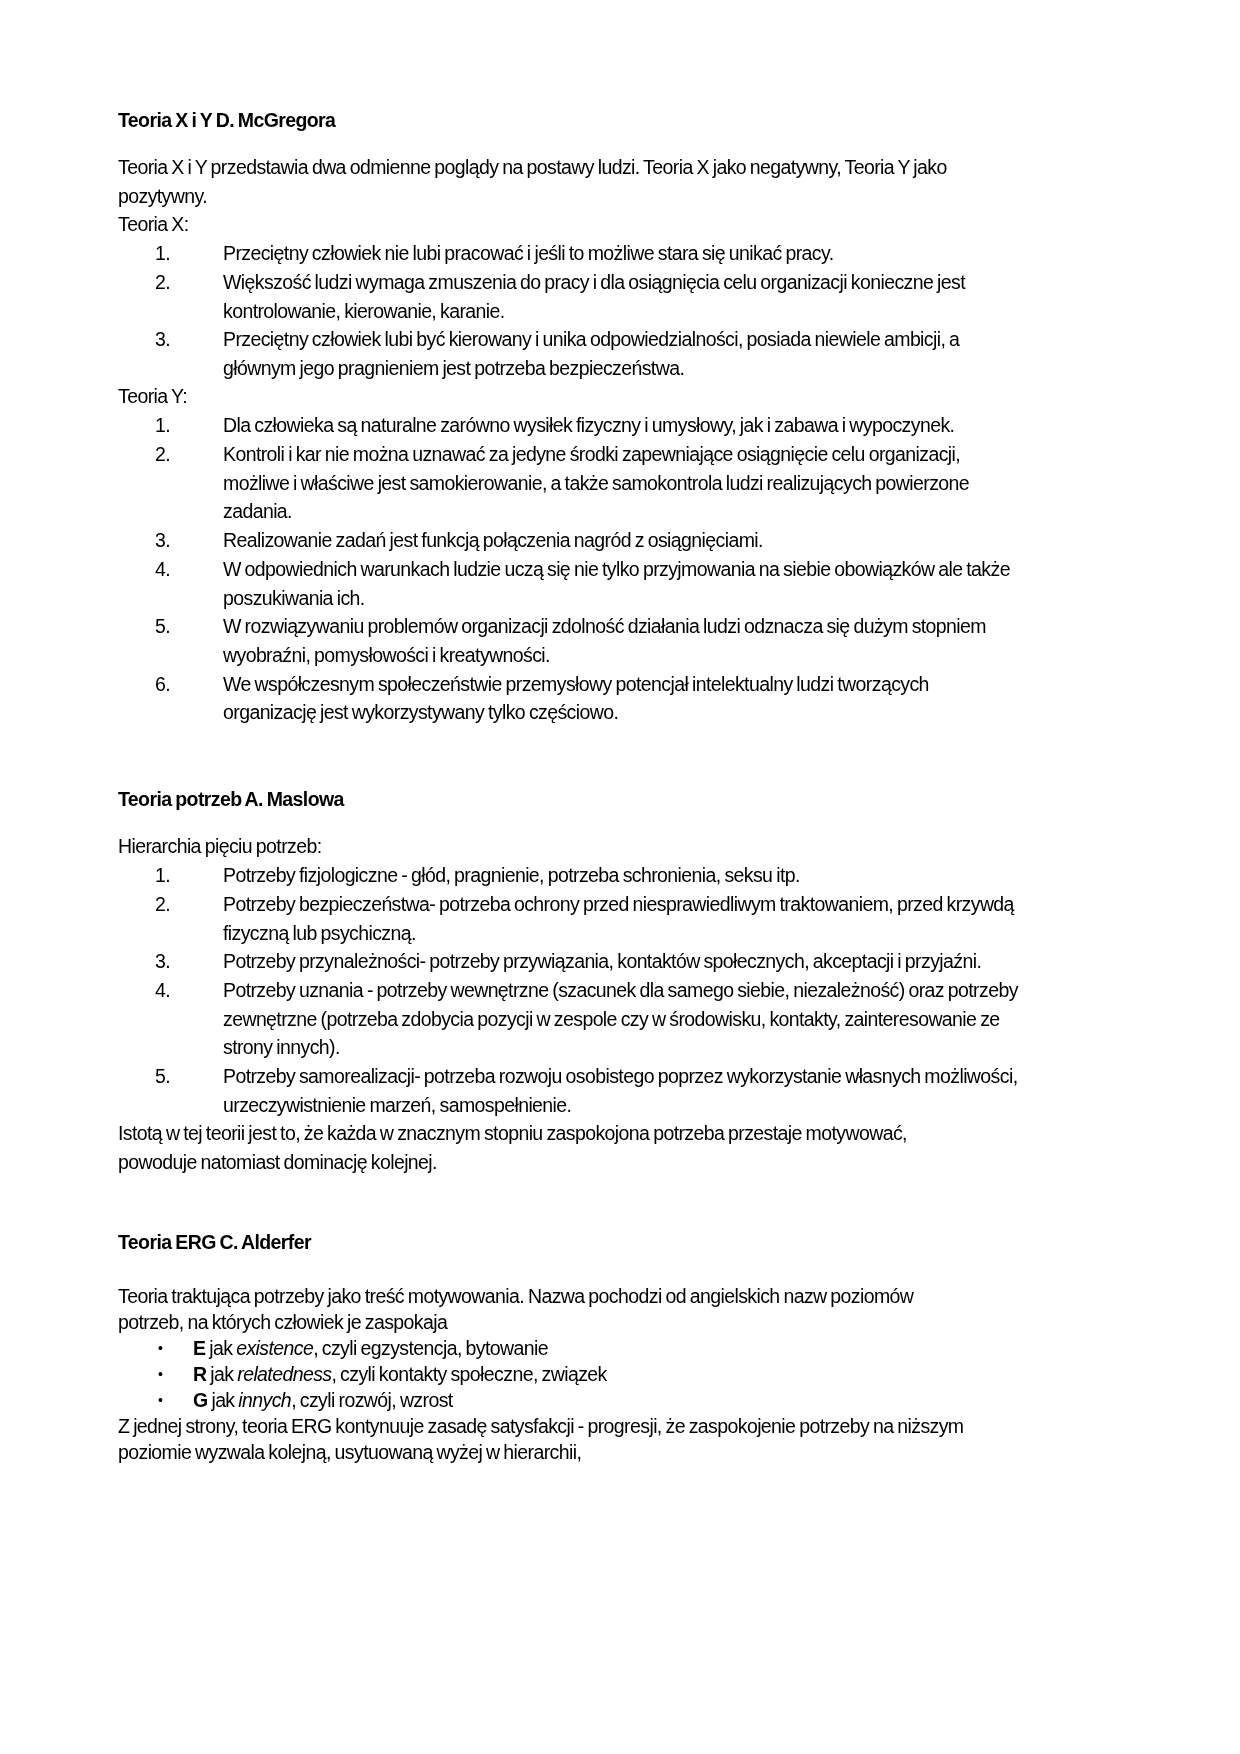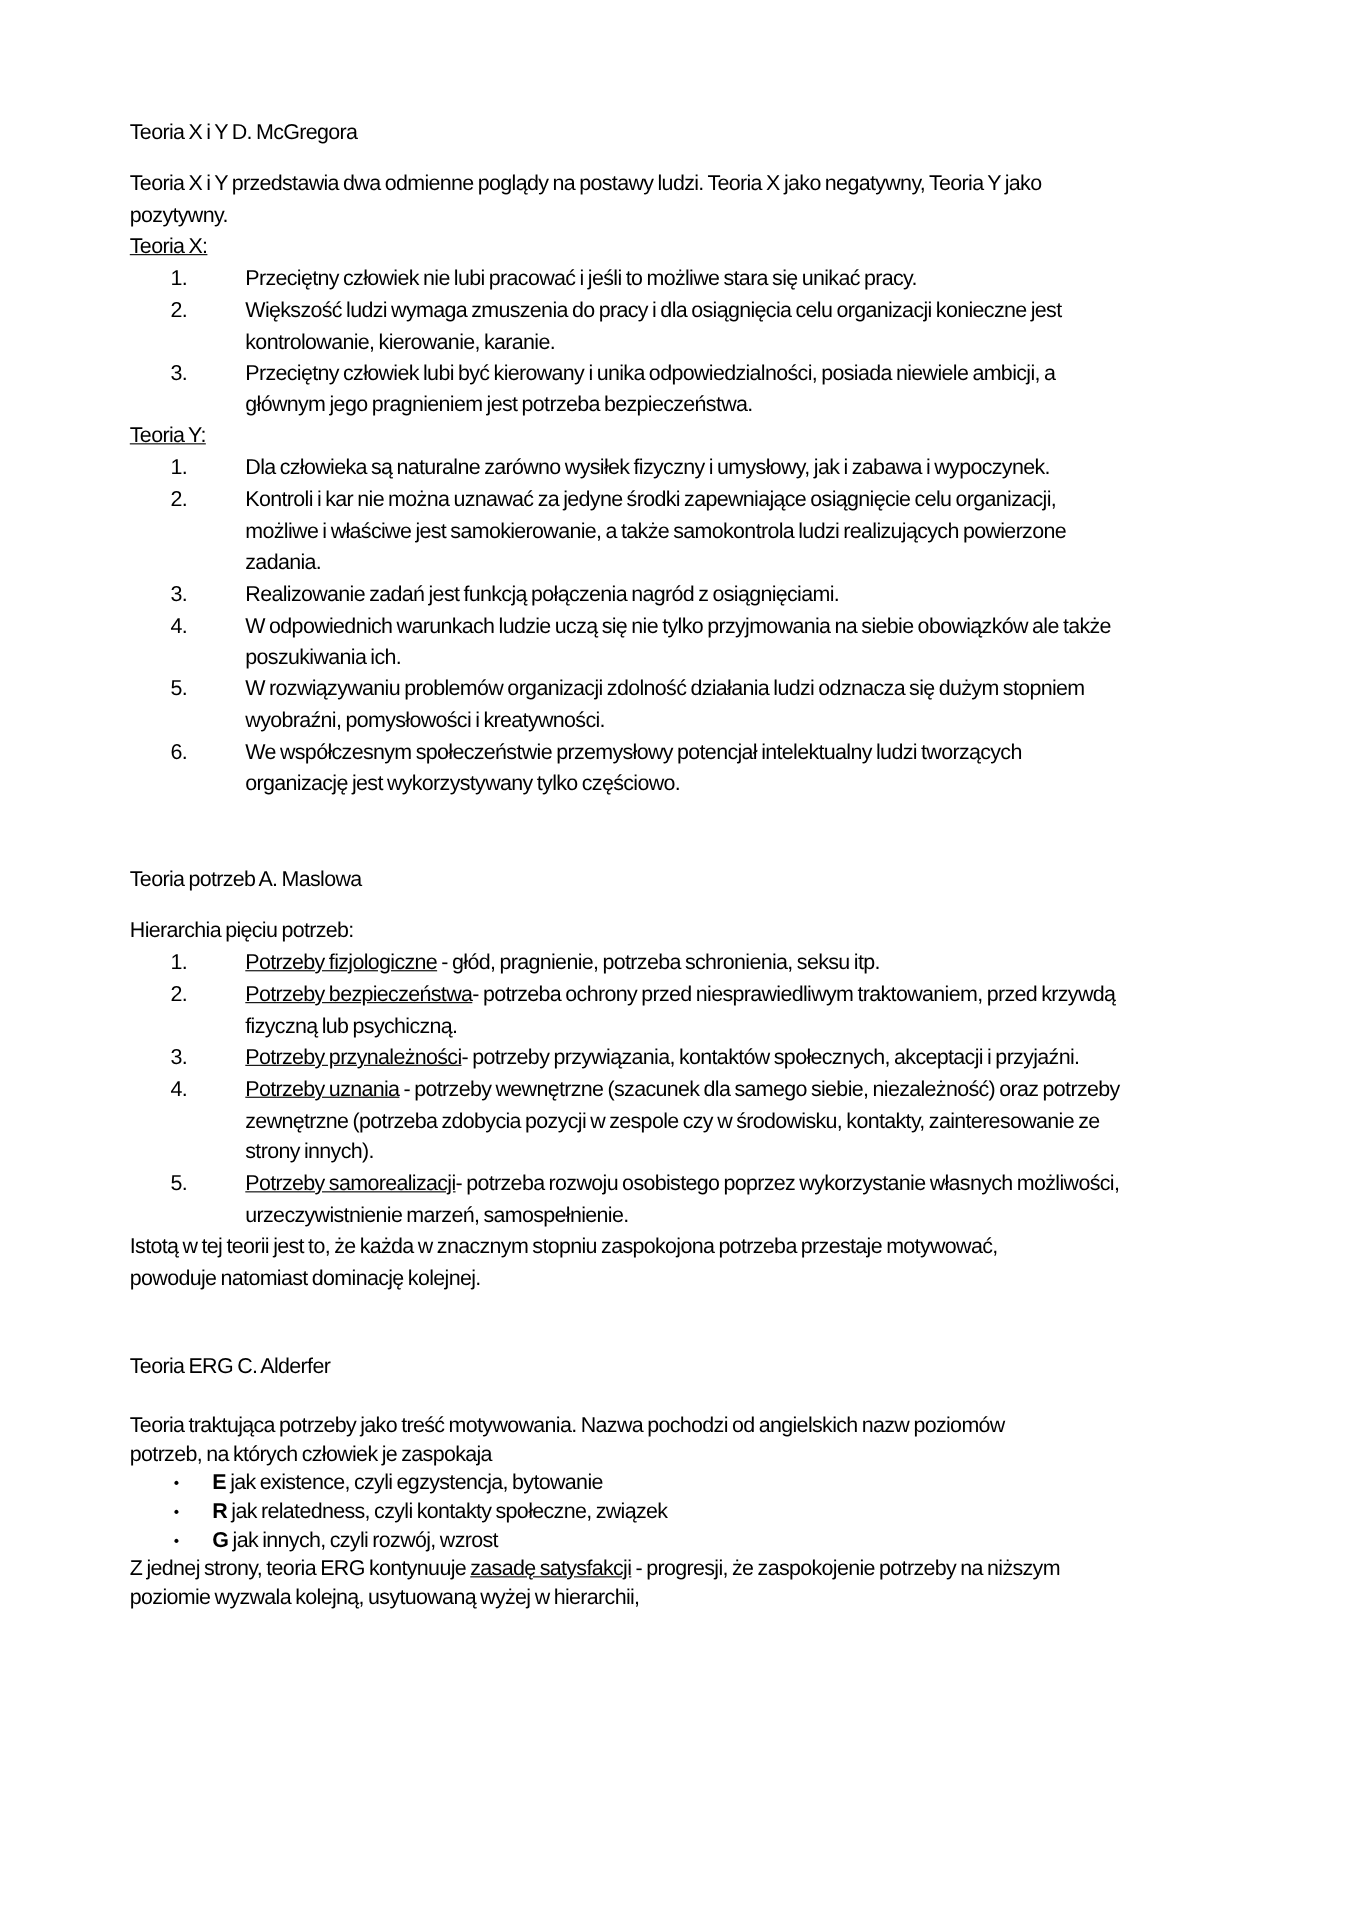--- a/index.html
+++ b/index.html
@@ -14,28 +14,28 @@
     .page {
       position: absolute;
       left: 118px;
       top: 118px;
       width: 1010px;
       font-size: 19.5px;
       letter-spacing: -0.6px;
       word-spacing: -1px;
     }
     .line { position: absolute; left: 0; white-space: nowrap; line-height: 24px; }
-    .heading { font-weight: normal; }
-    .underline { text-decoration: underline; }
+    .heading { font-weight: bold; }
+    .underline { }
     .num { position: absolute; left: 37px; }
     .txt { position: absolute; left: 75px; margin-left: 30px; }
     .bullet { position: absolute; left: 40px; font-size: 14px; }
     .btxt { position: absolute; left: 75px; }
     .b { font-weight: bold; }
-    .i { }
+    .i { font-style: italic; }
   </style>
 </head>
 <body>
 
 <div class="page">
 
   <div class="line heading" style="top:-10px">Teoria X i Y D. McGregora</div>
   <div class="line" style="top:37px">Teoria X i Y przedstawia dwa odmienne poglądy na postawy ludzi. Teoria X jako negatywny, Teoria Y jako</div>
   <div class="line" style="top:66px">pozytywny.</div>
   <div class="line underline" style="top:94px">Teoria X:</div>

